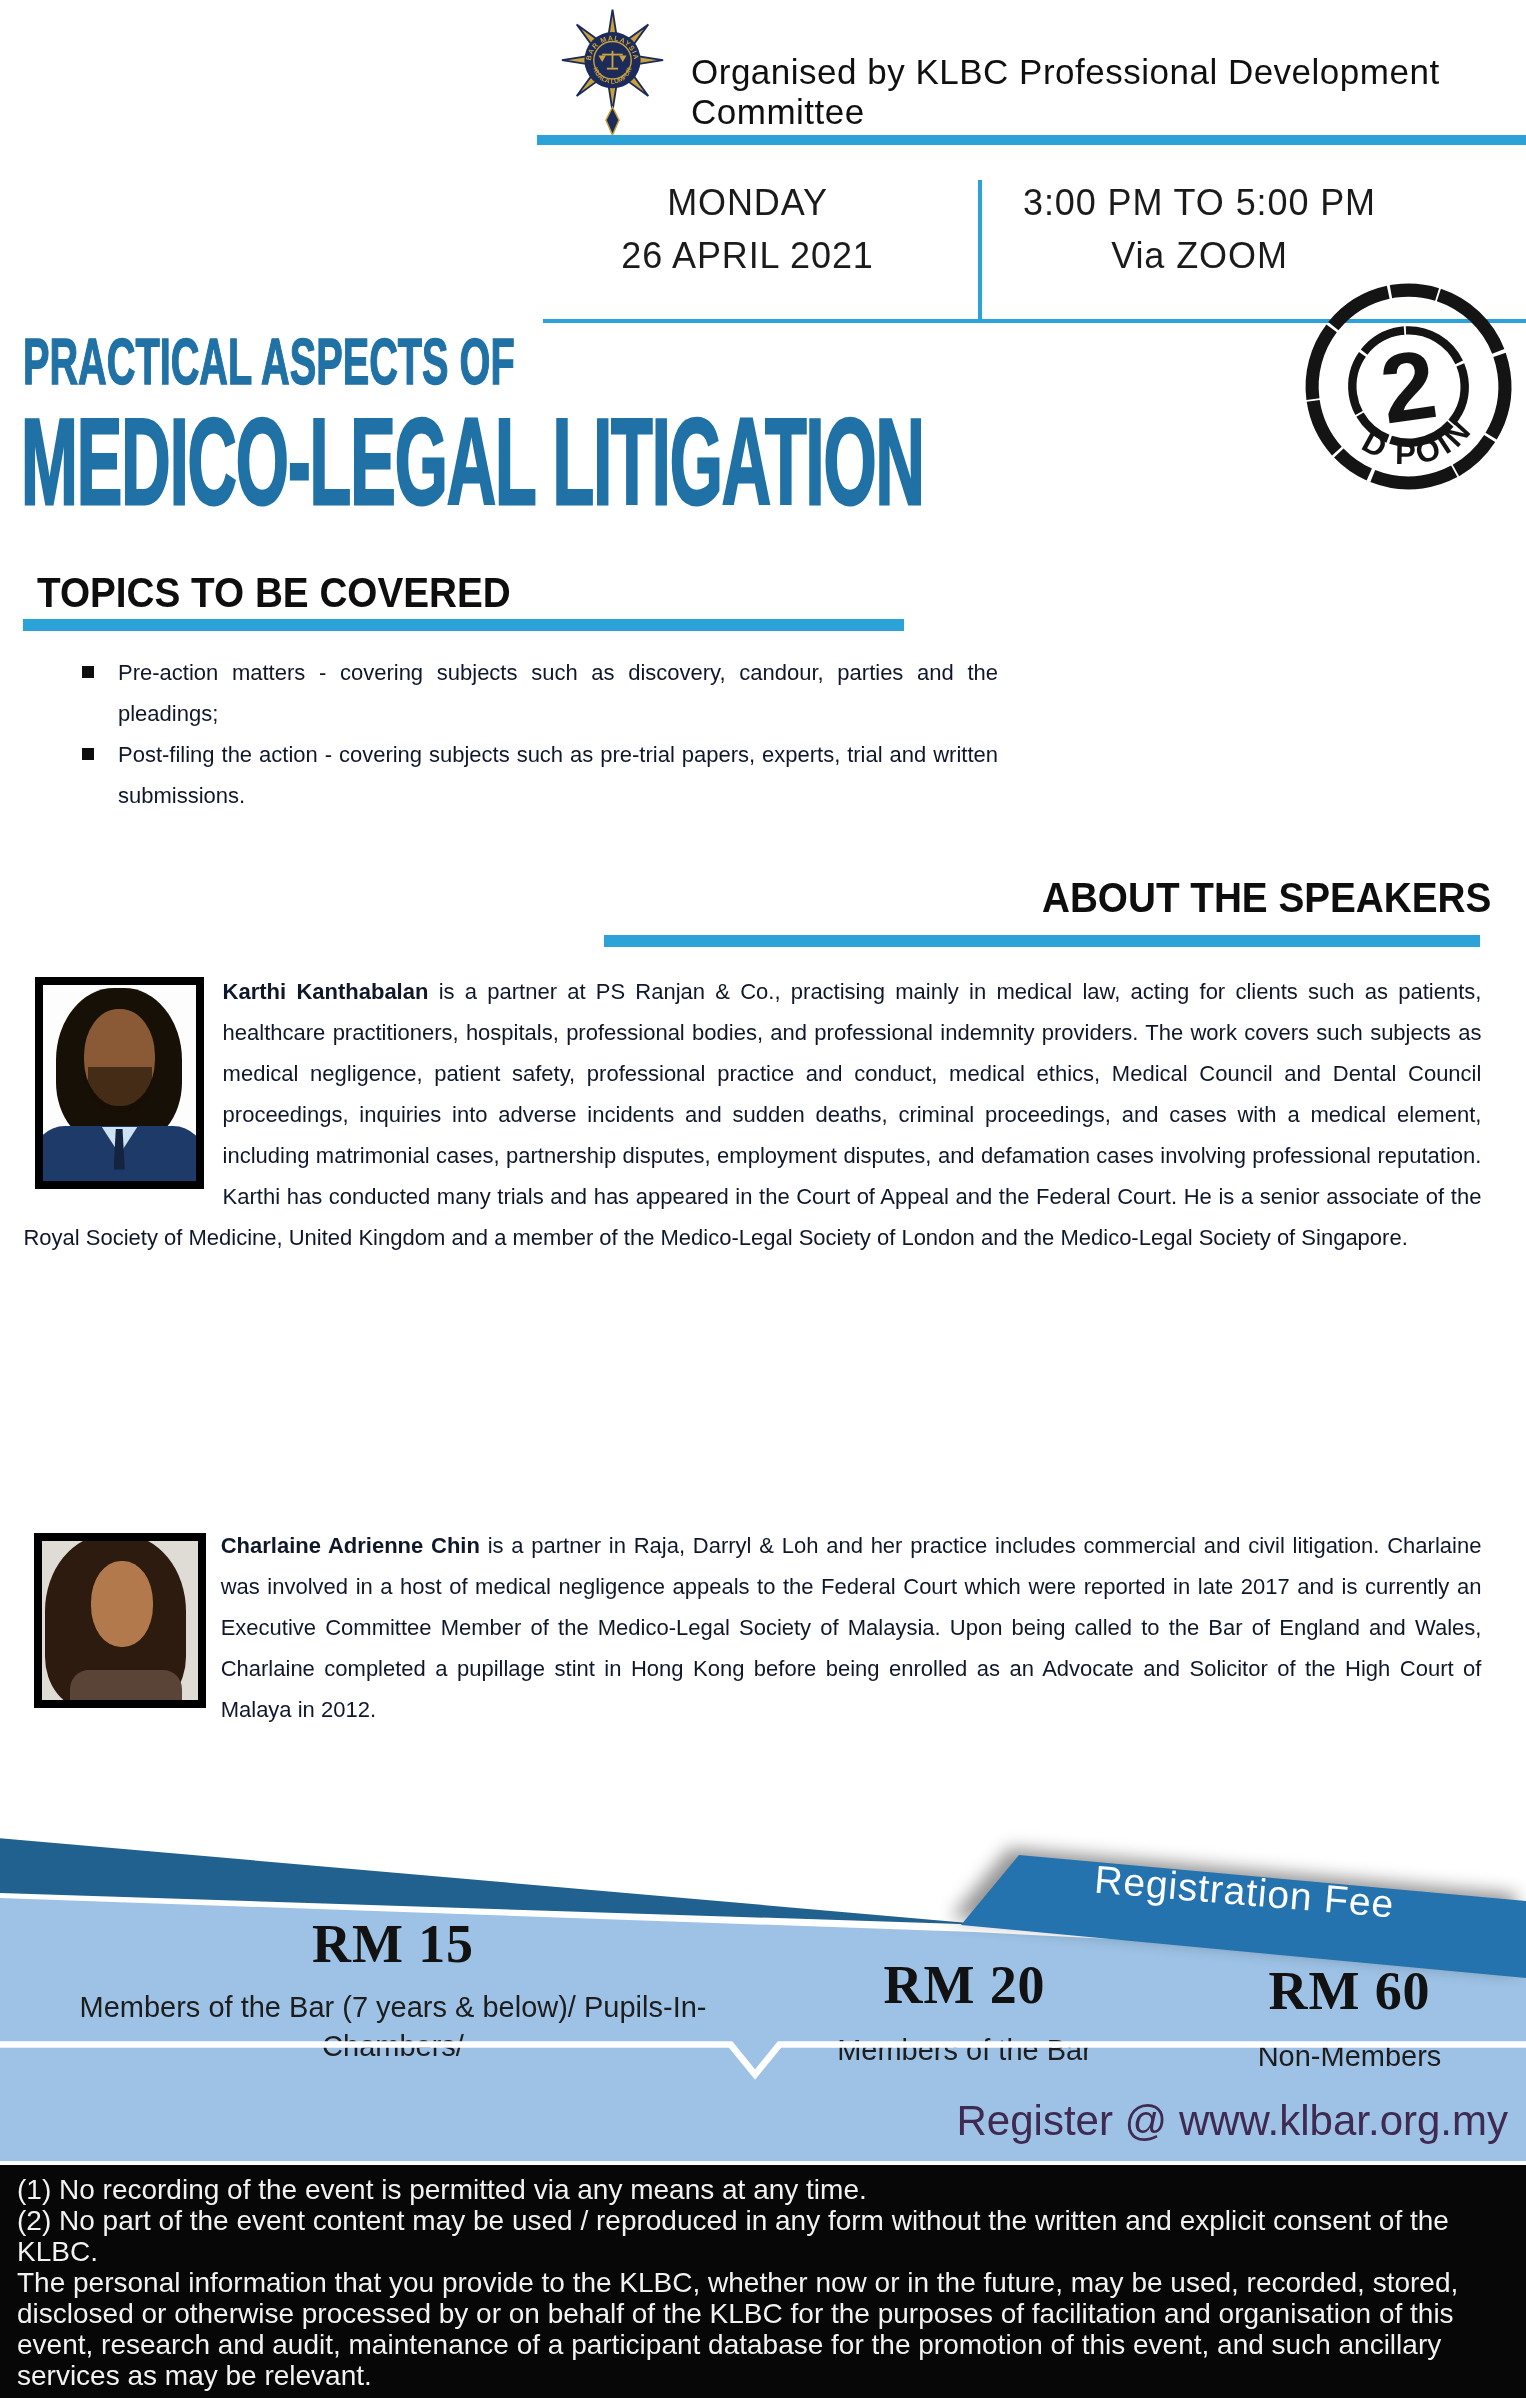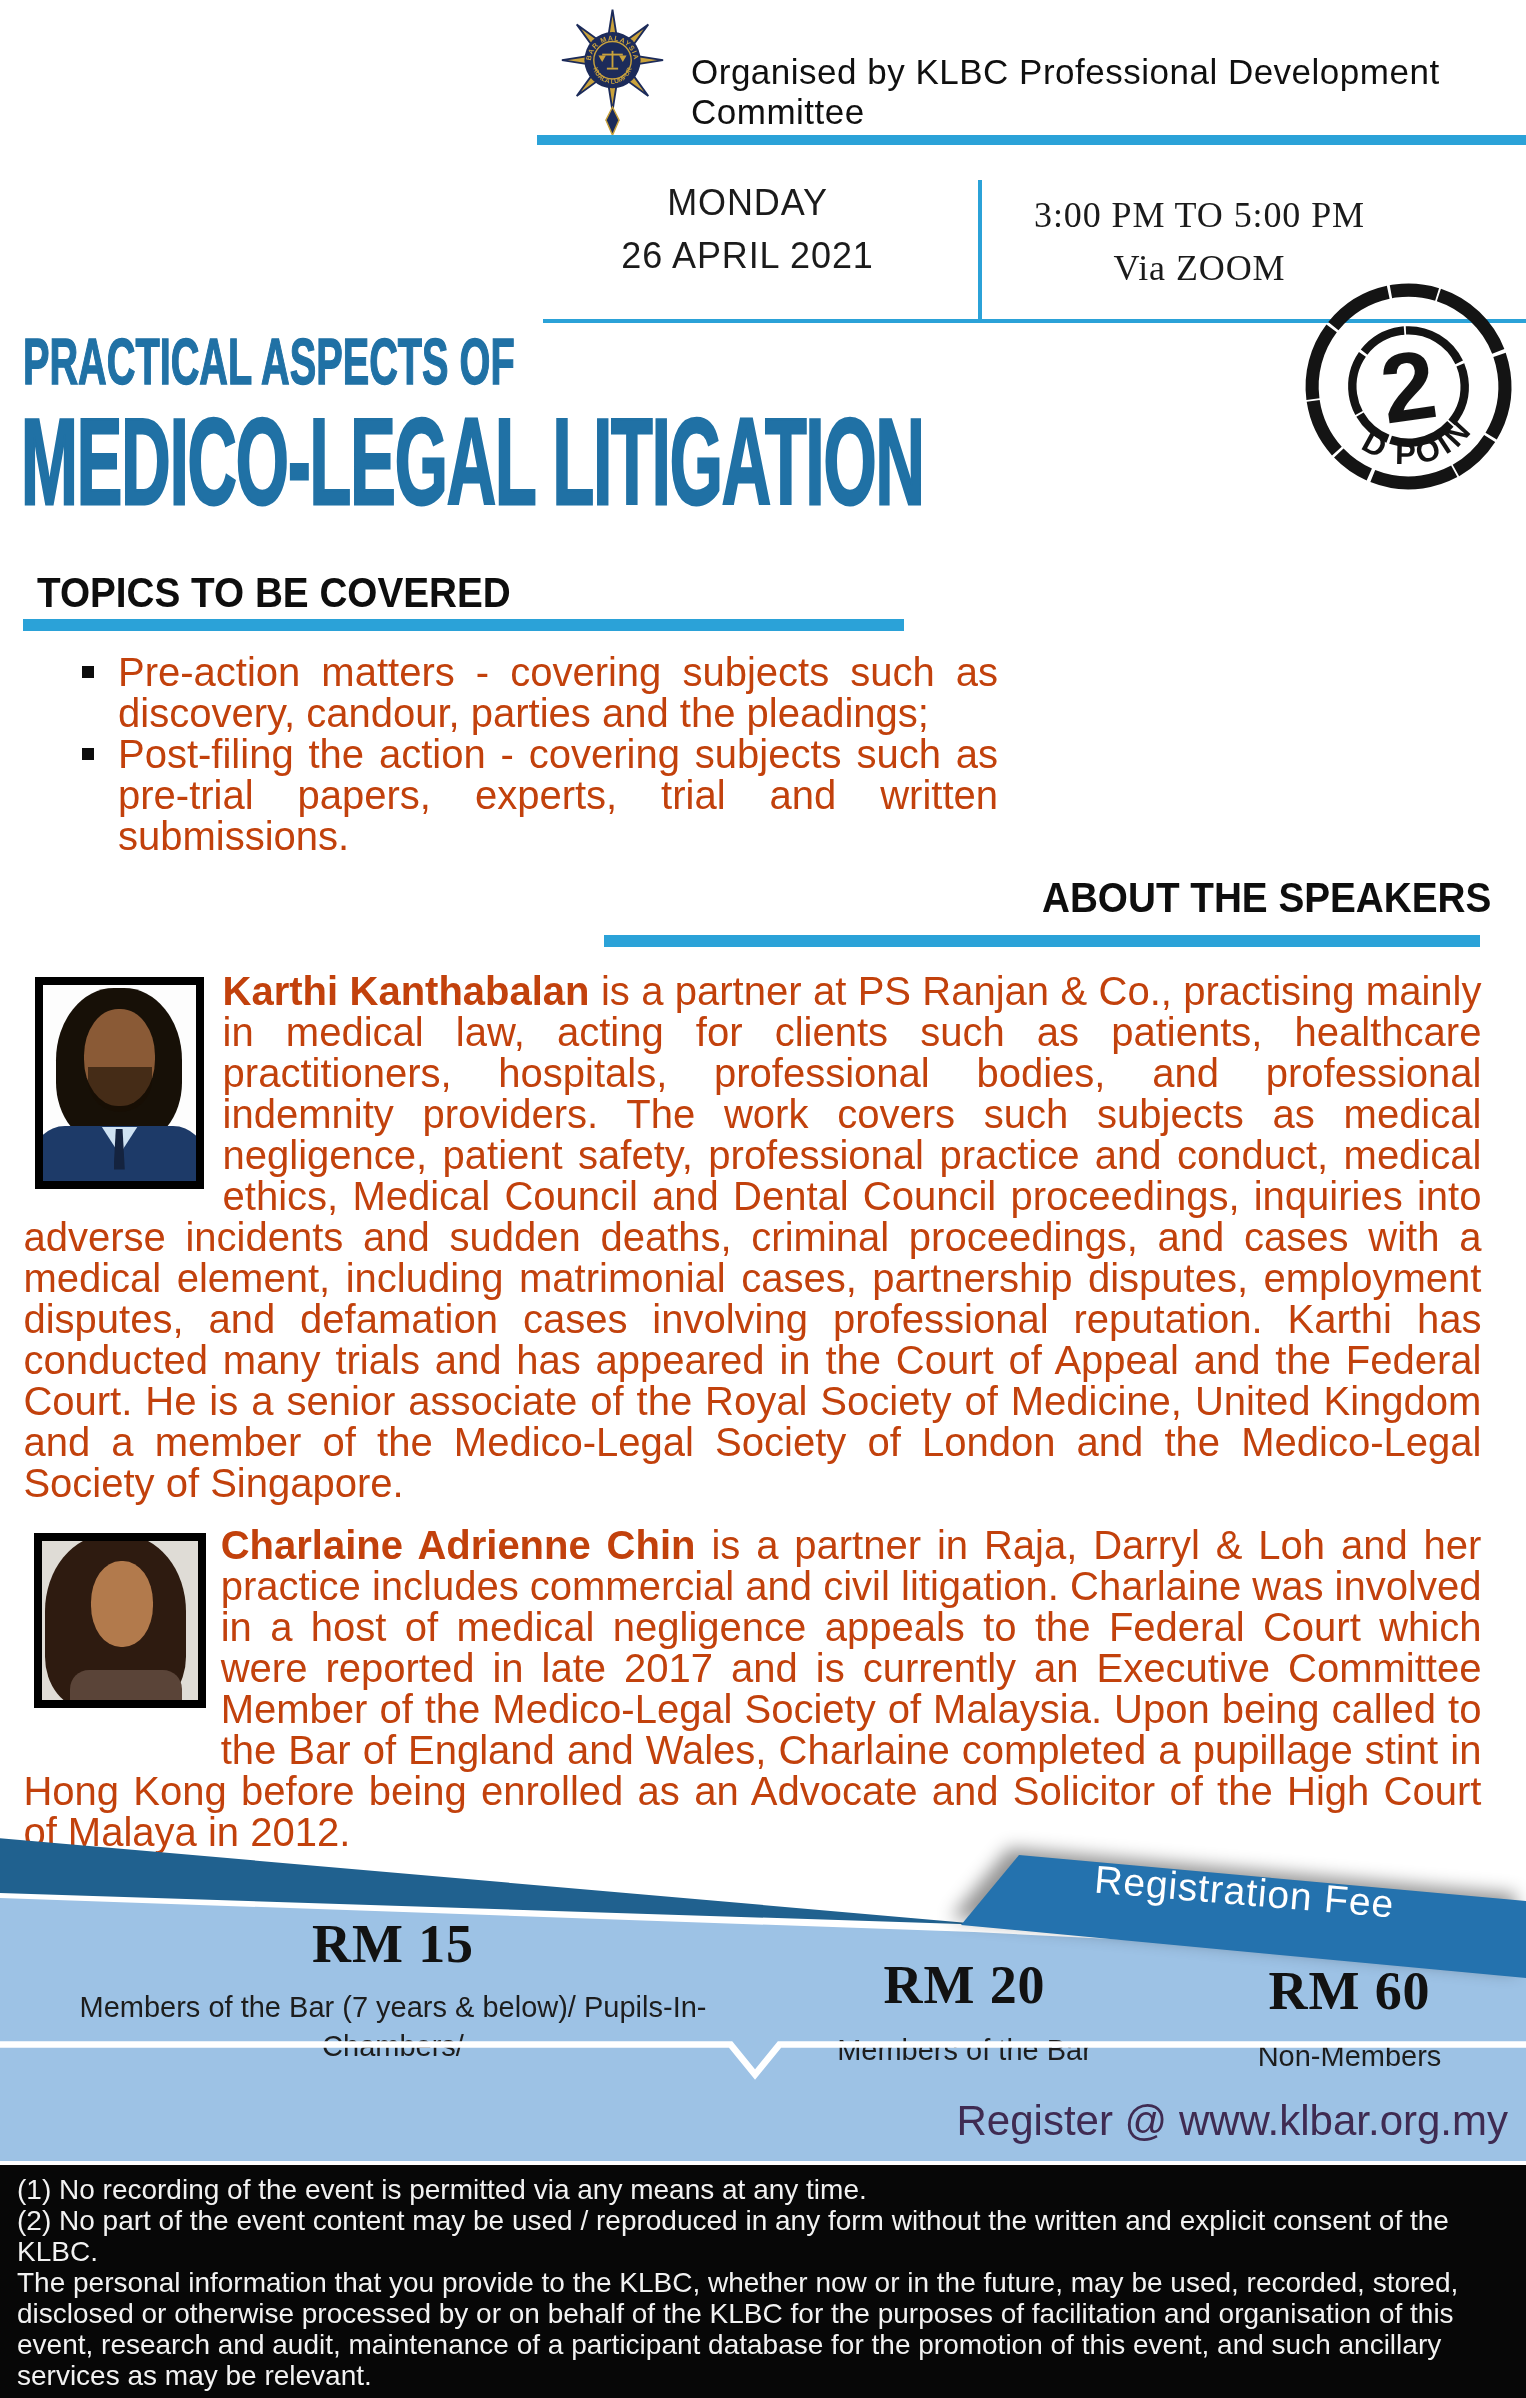--- a/index.html
+++ b/index.html
@@ -7,40 +7,40 @@
         font-family:"Liberation Sans",sans-serif;color:#161616;}
   .abs{position:absolute;}
 
   
   .organised{left:691px;top:52px;width:824px;font-size:35px;color:#101010;letter-spacing:0.5px;}
   .header-bar{left:537px;top:135px;width:989px;height:10.3px;background:#2BA2D8;}
 
   
   .dt{font-size:36px;line-height:53px;color:#1b1b1b;text-align:center;letter-spacing:0.9px;}
   .dt-left{left:521px;top:176px;width:453px;}
-  .dt-right{left:984px;top:189px;width:431px;font-family:Liberation Serif, serif;}
+  .dt-right{left:984px;top:176px;width:431px;}
   .dt-divider{left:978px;top:180px;width:3.7px;height:141px;background:#2BA2D8;}
   .title-rule{left:543px;top:319px;width:983px;height:3.7px;background:#2BA2D8;}
 
   
   .t-blue{color:#2071A5;font-weight:700;white-space:nowrap;}
   .title1{left:23.4px;top:325px;font-size:64px;transform:scaleX(.62);transform-origin:left top;
           -webkit-text-stroke:1.4px #2071A5;letter-spacing:0px;}
   .title2{left:20.6px;top:392px;font-size:122px;transform:scaleX(.56);transform-origin:left top;
           -webkit-text-stroke:2.8px #2071A5;letter-spacing:-1.9px;}
 
   
   .sect-h{font-weight:700;color:#0e0e0e;font-size:43px;white-space:nowrap;}
   .topics-h{left:37px;top:568px;transform:scaleX(.9);transform-origin:left top;}
   .topics-bar{left:23.4px;top:619px;width:881px;height:12px;background:#2BA2D8;}
   .about-h{right:35px;top:873px;transform:scaleX(.9);transform-origin:right top;}
   .about-bar{left:604px;top:935px;width:876px;height:12px;background:#2BA2D8;}
 
   
-  .body-text{font-size:40px;line-height:41px;text-align:justify;color:#c2410c;}
+  .body-text{font-size:22px;line-height:41px;text-align:justify;color:#0f172a;}
   .topics-list{left:82px;top:652px;width:916px;}
   .topic-item{display:flex;margin:0;}
   .bullet-sq{width:12px;height:12px;background:#0d0d0d;margin:14px 24px 0 0;flex:none;}
   .topic-text{flex:1;}
 
   
   .speaker{left:23.4px;width:1458px;}
   .sp1{top:971px;}
   .sp2{top:1525px;}
   .photo{float:left;border:8.4px solid #000;position:relative;overflow:hidden;background:#fdfdfd;}

